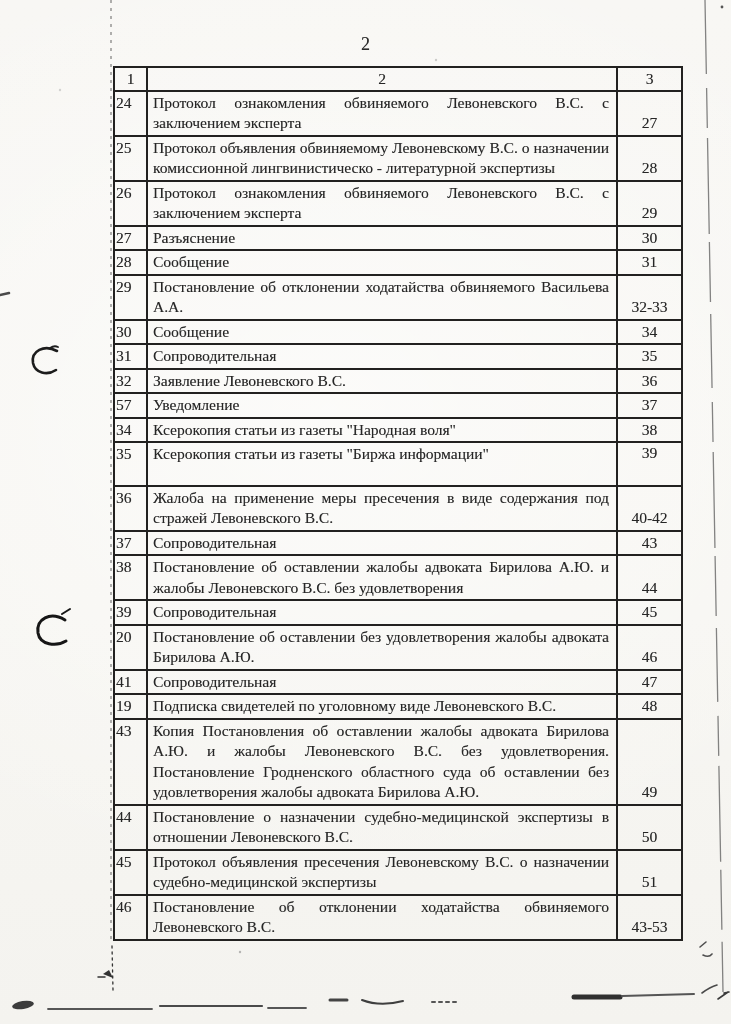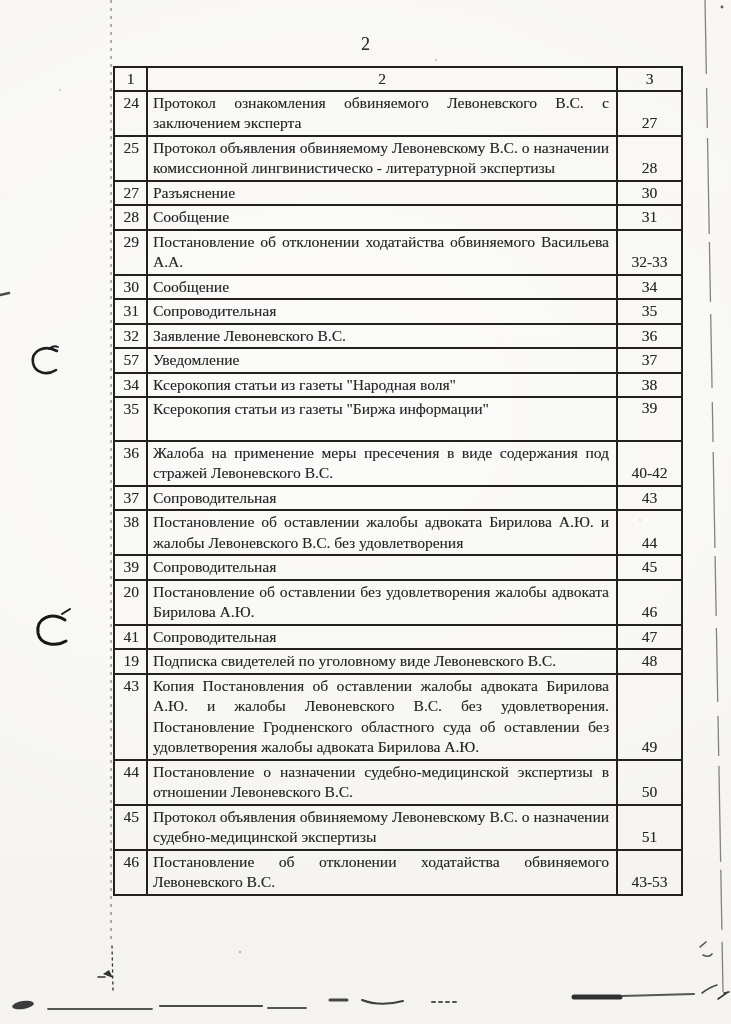--- a/index.html
+++ b/index.html
@@ -49,21 +49,21 @@
     border: 2px solid #222120;
     font-weight: normal;
     vertical-align: top;
   }
   .doc-table thead th {
     height: 20px;
     text-align: center;
     padding: 1px 0 0 0;
   }
   .doc-table td.col-no {
-    text-align: right;
+    text-align: left;
     padding: 1px 7px 0 1px;
   }
   .doc-table td.col-title {
     text-align: justify;
     padding: 1px 7px 1px 5px;
   }
   .doc-table td.col-pages {
     text-align: center;
     vertical-align: bottom;
     padding: 0 2px 1px 2px;
@@ -111,20 +111,25 @@
           <td class="col-no">24</td>
           <td class="col-title">Протокол ознакомления обвиняемого Левоневского В.С. с заключением эксперта</td>
           <td class="col-pages">27</td>
         </tr>
         <tr>
           <td class="col-no">25</td>
           <td class="col-title">Протокол объявления обвиняемому Левоневскому В.С. о назначении комиссионной лингвинистическо - литературной экспертизы</td>
           <td class="col-pages">28</td>
         </tr>
         <tr>
+          <td class="col-no">26</td>
+          <td class="col-title">Протокол ознакомления обвиняемого Левоневского В.С. с заключением эксперта</td>
+          <td class="col-pages">29</td>
+        </tr>
+        <tr>
           <td class="col-no">27</td>
           <td class="col-title">Разъяснение</td>
           <td class="col-pages">30</td>
         </tr>
         <tr>
           <td class="col-no">28</td>
           <td class="col-title">Сообщение</td>
           <td class="col-pages">31</td>
         </tr>
         <tr>
@@ -202,21 +207,21 @@
           <td class="col-title">Копия Постановления об оставлении жалобы адвоката Бирилова А.Ю. и жалобы Левоневского В.С. без удовлетворения. Постановление Гродненского областного суда об оставлении без удовлетворения жалобы адвоката Бирилова А.Ю.</td>
           <td class="col-pages">49</td>
         </tr>
         <tr>
           <td class="col-no">44</td>
           <td class="col-title">Постановление о назначении судебно-медицинской экспертизы в отношении Левоневского В.С.</td>
           <td class="col-pages">50</td>
         </tr>
         <tr>
           <td class="col-no">45</td>
-          <td class="col-title">Протокол объявления обвиняемому Левоневскому В.С. о назначении судебно-медицинской экспертизы</td>
+          <td class="col-title">Протокол объявления пресечения Левоневскому В.С. о назначении судебно-медицинской экспертизы</td>
           <td class="col-pages">51</td>
         </tr>
         <tr>
           <td class="col-no">46</td>
           <td class="col-title">Постановление об отклонении ходатайства обвиняемого Левоневского В.С.</td>
           <td class="col-pages">43-53</td>
         </tr>
       </tbody>
   </table>
 

